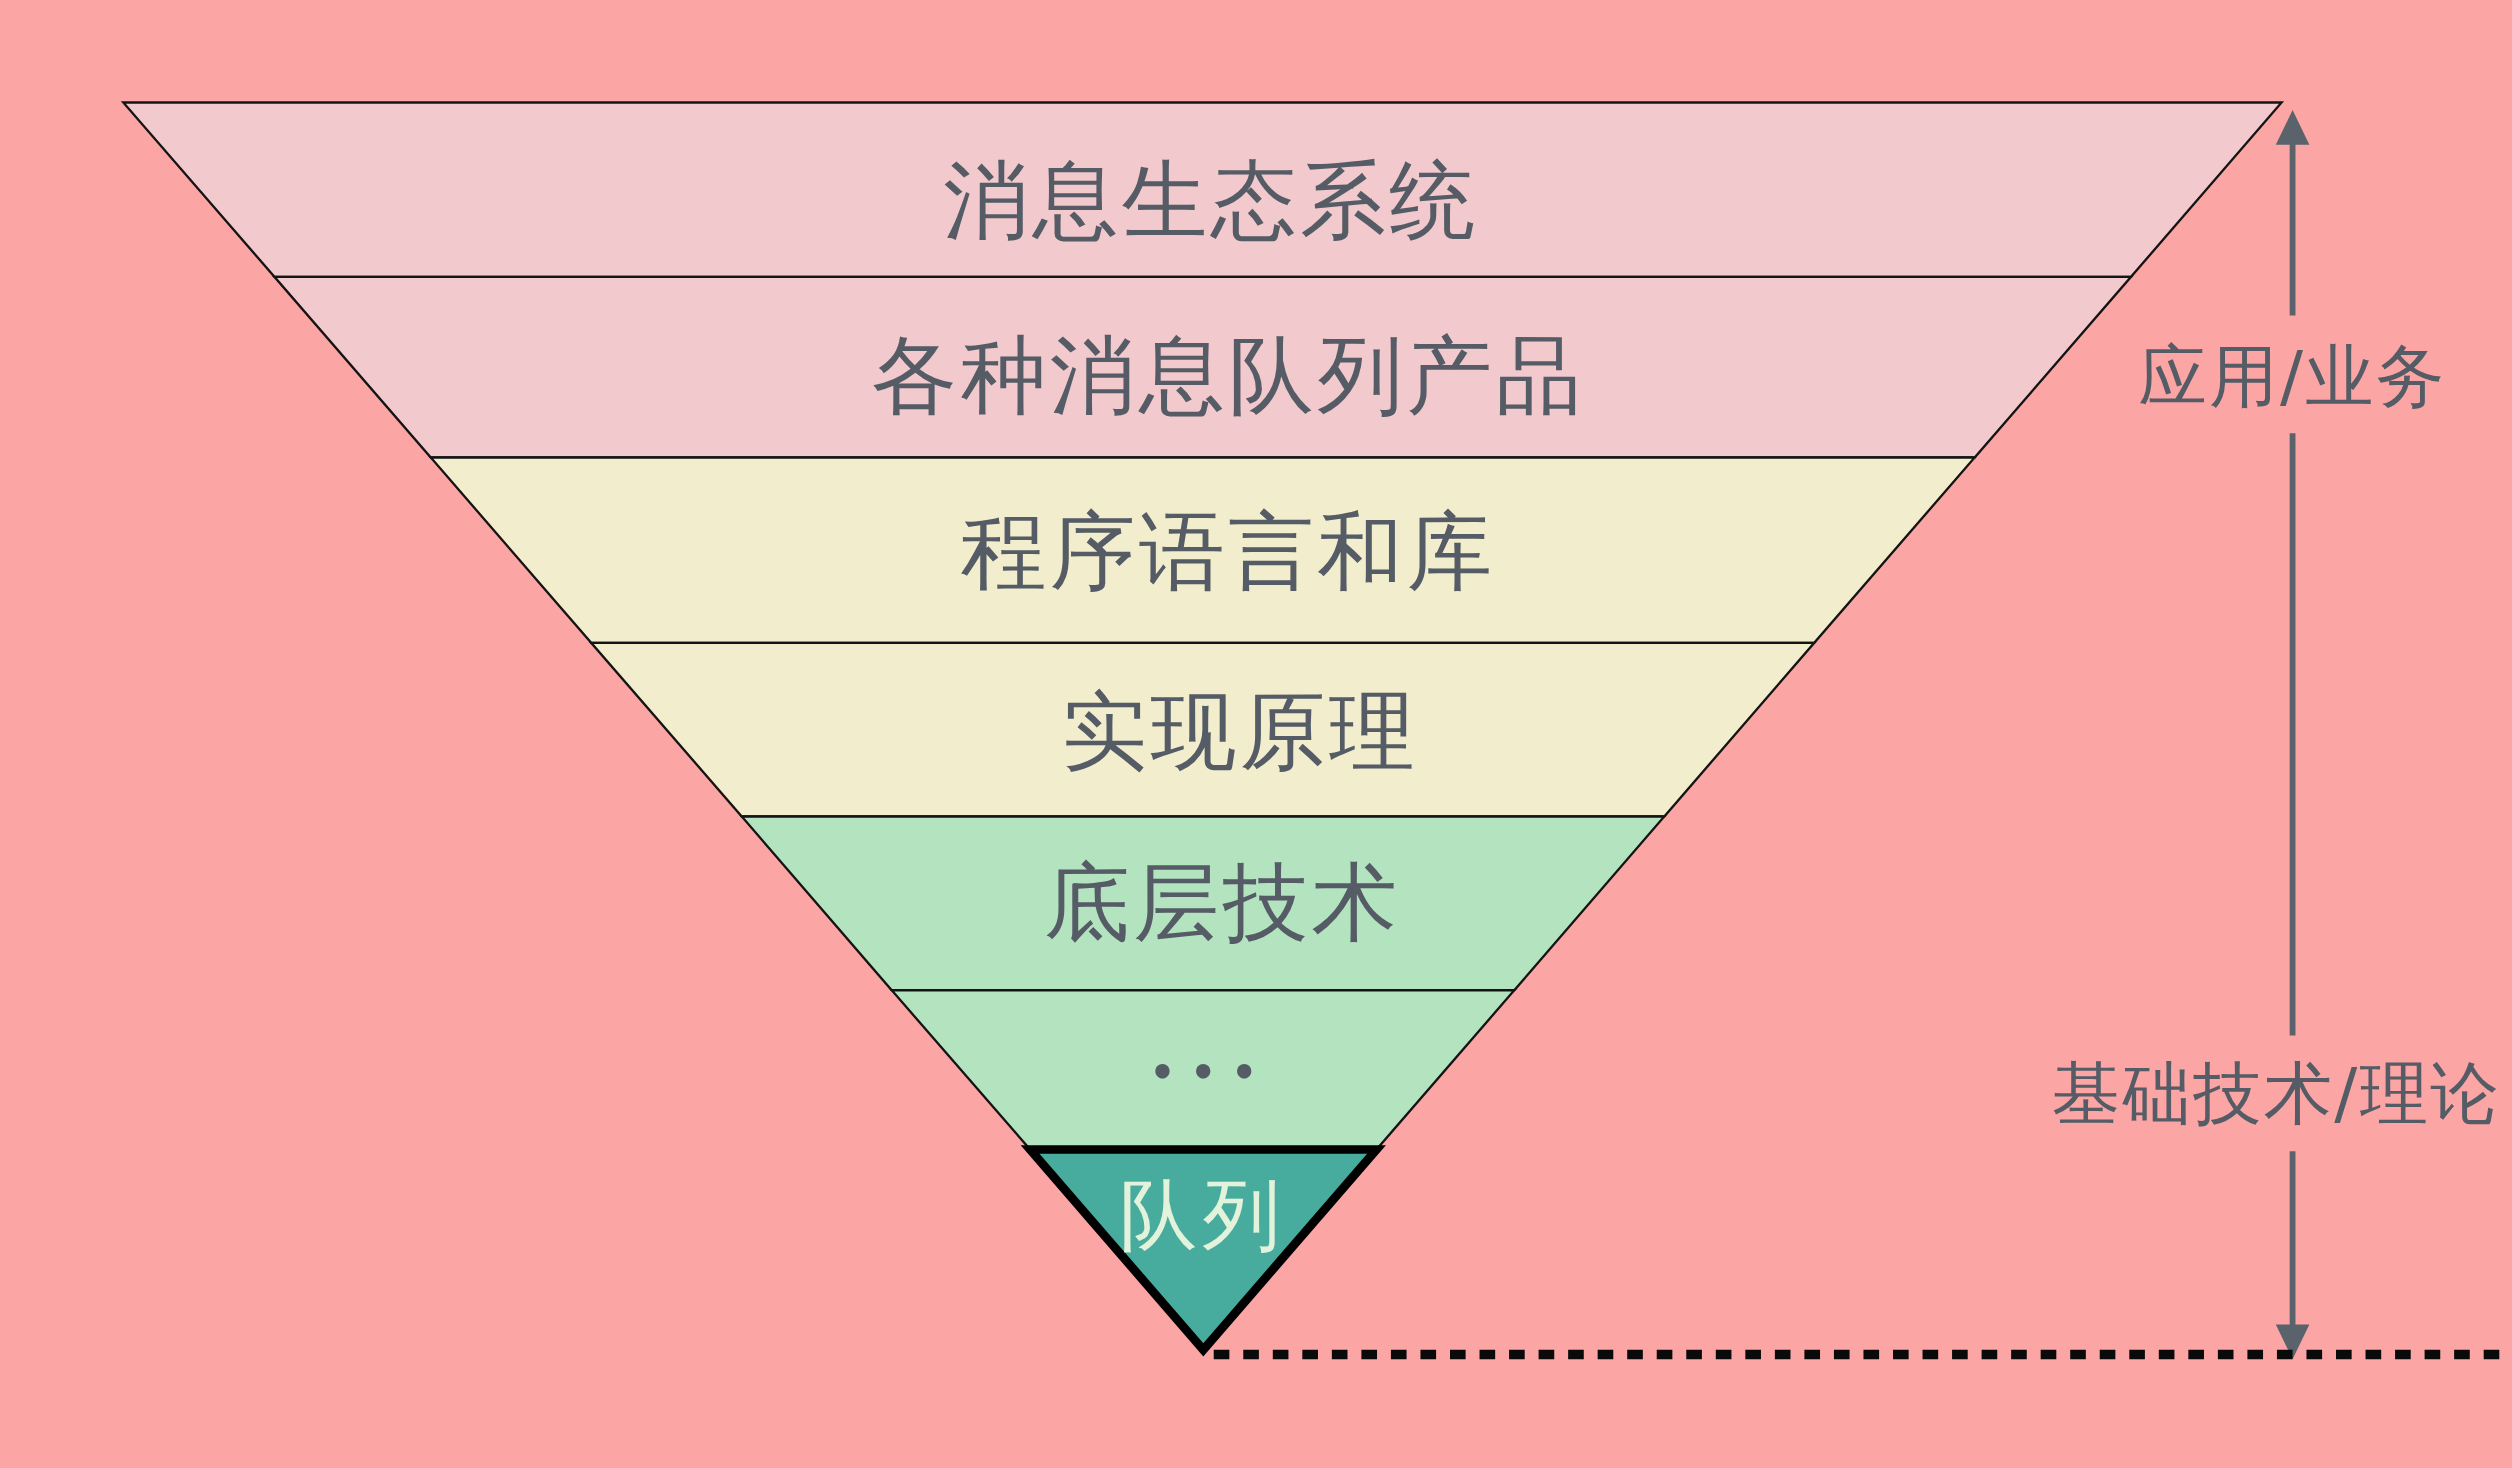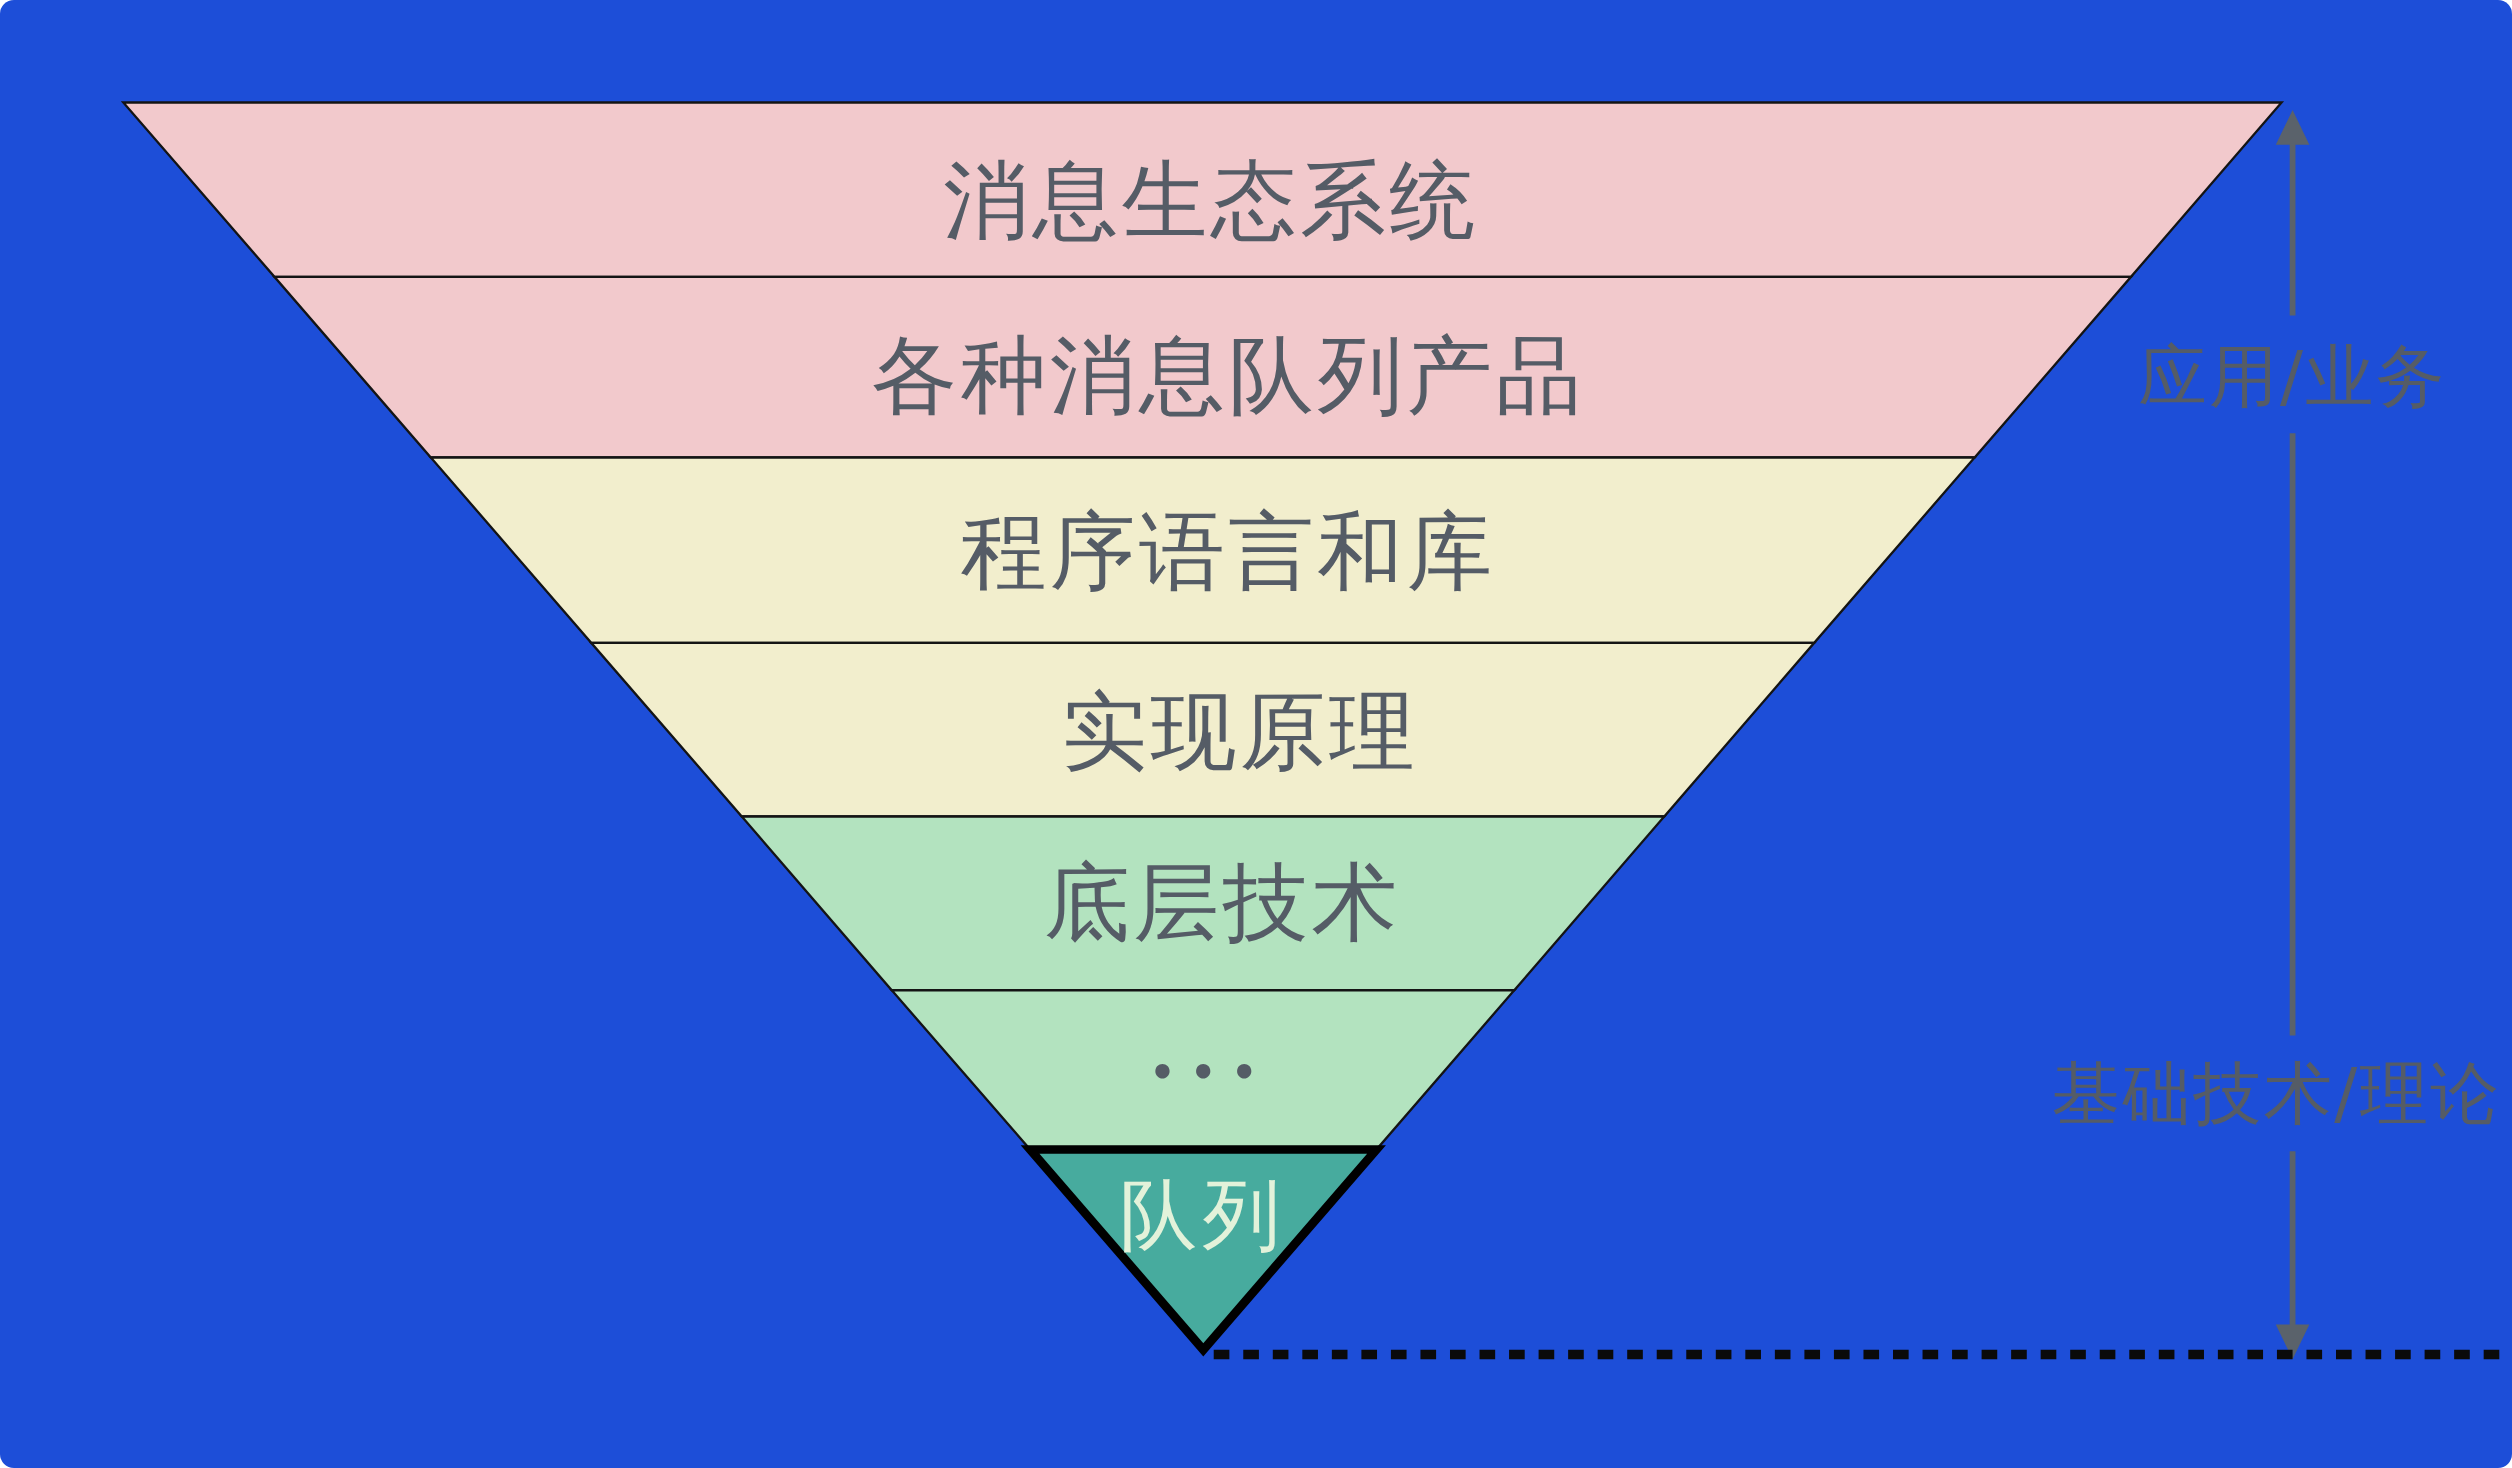--- a/index.html
+++ b/index.html
@@ -7,22 +7,21 @@
     padding: 0;
     background: #ffffff;
     font-family: "DejaVu Sans", sans-serif;
   }
   .stage {
     width: 100vw;
     height: 100vh;
     display: flex;
     align-items: flex-start;
     justify-content: center;
-    background: #1d4ed8;
-    border-radius: 14px;
+    background: #fca5a5;
   }
   svg.diagram {
     width: 100%;
     height: 100%;
     display: block;
   }
   .layer-shape {
     stroke: #141414;
     stroke-width: 4;
   }

